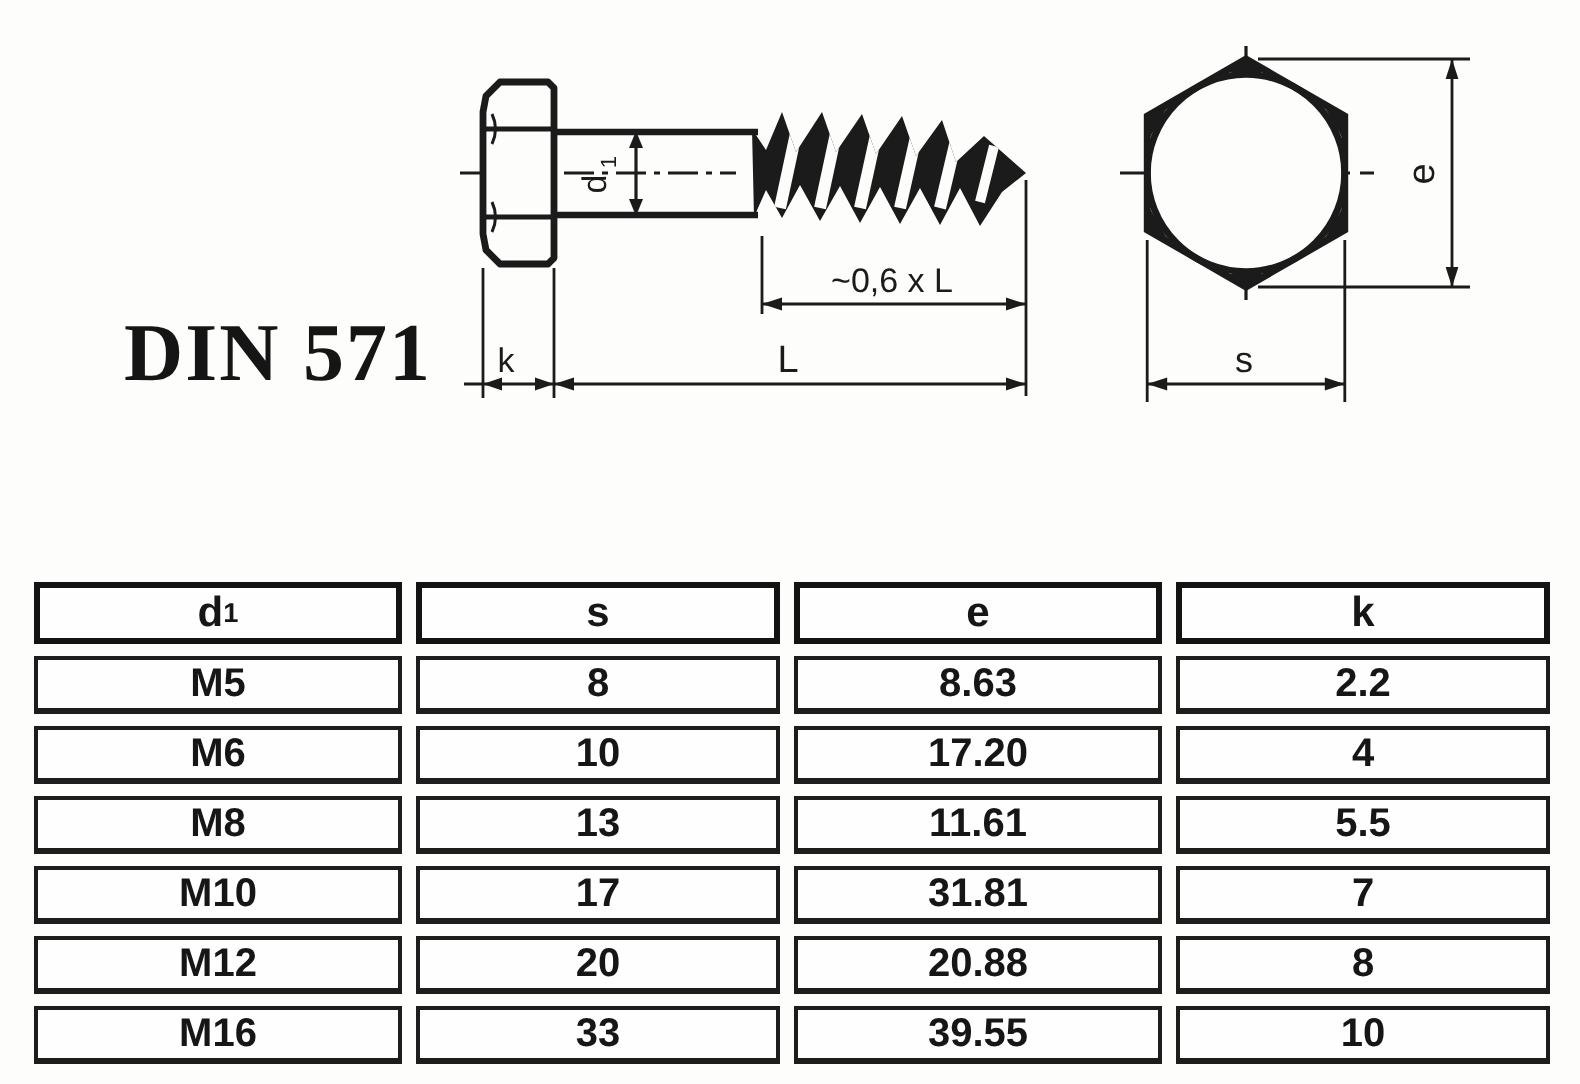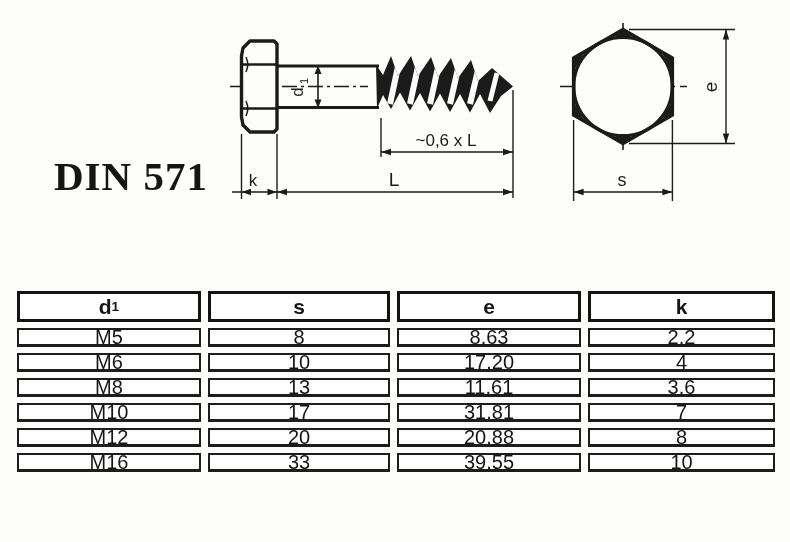--- a/index.html
+++ b/index.html
@@ -5,41 +5,41 @@
   html,body{margin:0;padding:0;background:#e8e8e8;}
   .canvas{
     position:relative;width:790px;height:542px;background:#fdfdfc;
     font-family:"Liberation Sans", sans-serif;color:#1b1b1b;overflow:hidden;
   }
   .drawing-svg{position:absolute;left:0;top:0;}
   svg text{font-family:"Liberation Sans", sans-serif;fill:#1b1b1b;}
   .din-title{
     position:absolute;left:54px;top:152px;width:170px;
     font-family:"Liberation Serif", serif;font-weight:700;font-size:41px;
-    letter-spacing:1px;color:#151515;white-space:nowrap;
+    letter-spacing:1px;color:#151515;white-space:nowrap;text-align:center;
   }
   .spec-table{
     position:absolute;left:17px;top:291px;
     display:grid;
     grid-template-columns:184px 182px 184px 187px;
     grid-auto-rows:auto;
     column-gap:7px;row-gap:6px;
   }
   .row{display:contents;}
   .cell{
     box-sizing:border-box;background:#fefefe;
     display:flex;align-items:center;justify-content:center;
     font-size:20px;color:#161616;
   }
   .th{
     border:3px solid #131313;height:31px;
     font-weight:700;font-size:21px;
   }
   .td{
-    border:2px solid #1d1d1d;border-bottom-width:3px;height:19px;
+    border:2px solid #1d1d1d;border-bottom-width:3px;height:29px;font-weight:bold;
   }
   sub{font-size:0.65em;line-height:0;}
 </style>
 </head>
 <body>
 
 <div class="canvas">
 
   <svg class="drawing-svg" width="790" height="235" viewBox="0 0 790 235">
     <defs>
@@ -157,21 +157,21 @@
     <div class="row">
       <div class="cell td">M6</div>
       <div class="cell td">10</div>
       <div class="cell td">17.20</div>
       <div class="cell td">4</div>
     </div>
     <div class="row">
       <div class="cell td">M8</div>
       <div class="cell td">13</div>
       <div class="cell td">11.61</div>
-      <div class="cell td">3.6</div>
+      <div class="cell td">5.5</div>
     </div>
     <div class="row">
       <div class="cell td">M10</div>
       <div class="cell td">17</div>
       <div class="cell td">31.81</div>
       <div class="cell td">7</div>
     </div>
     <div class="row">
       <div class="cell td">M12</div>
       <div class="cell td">20</div>

